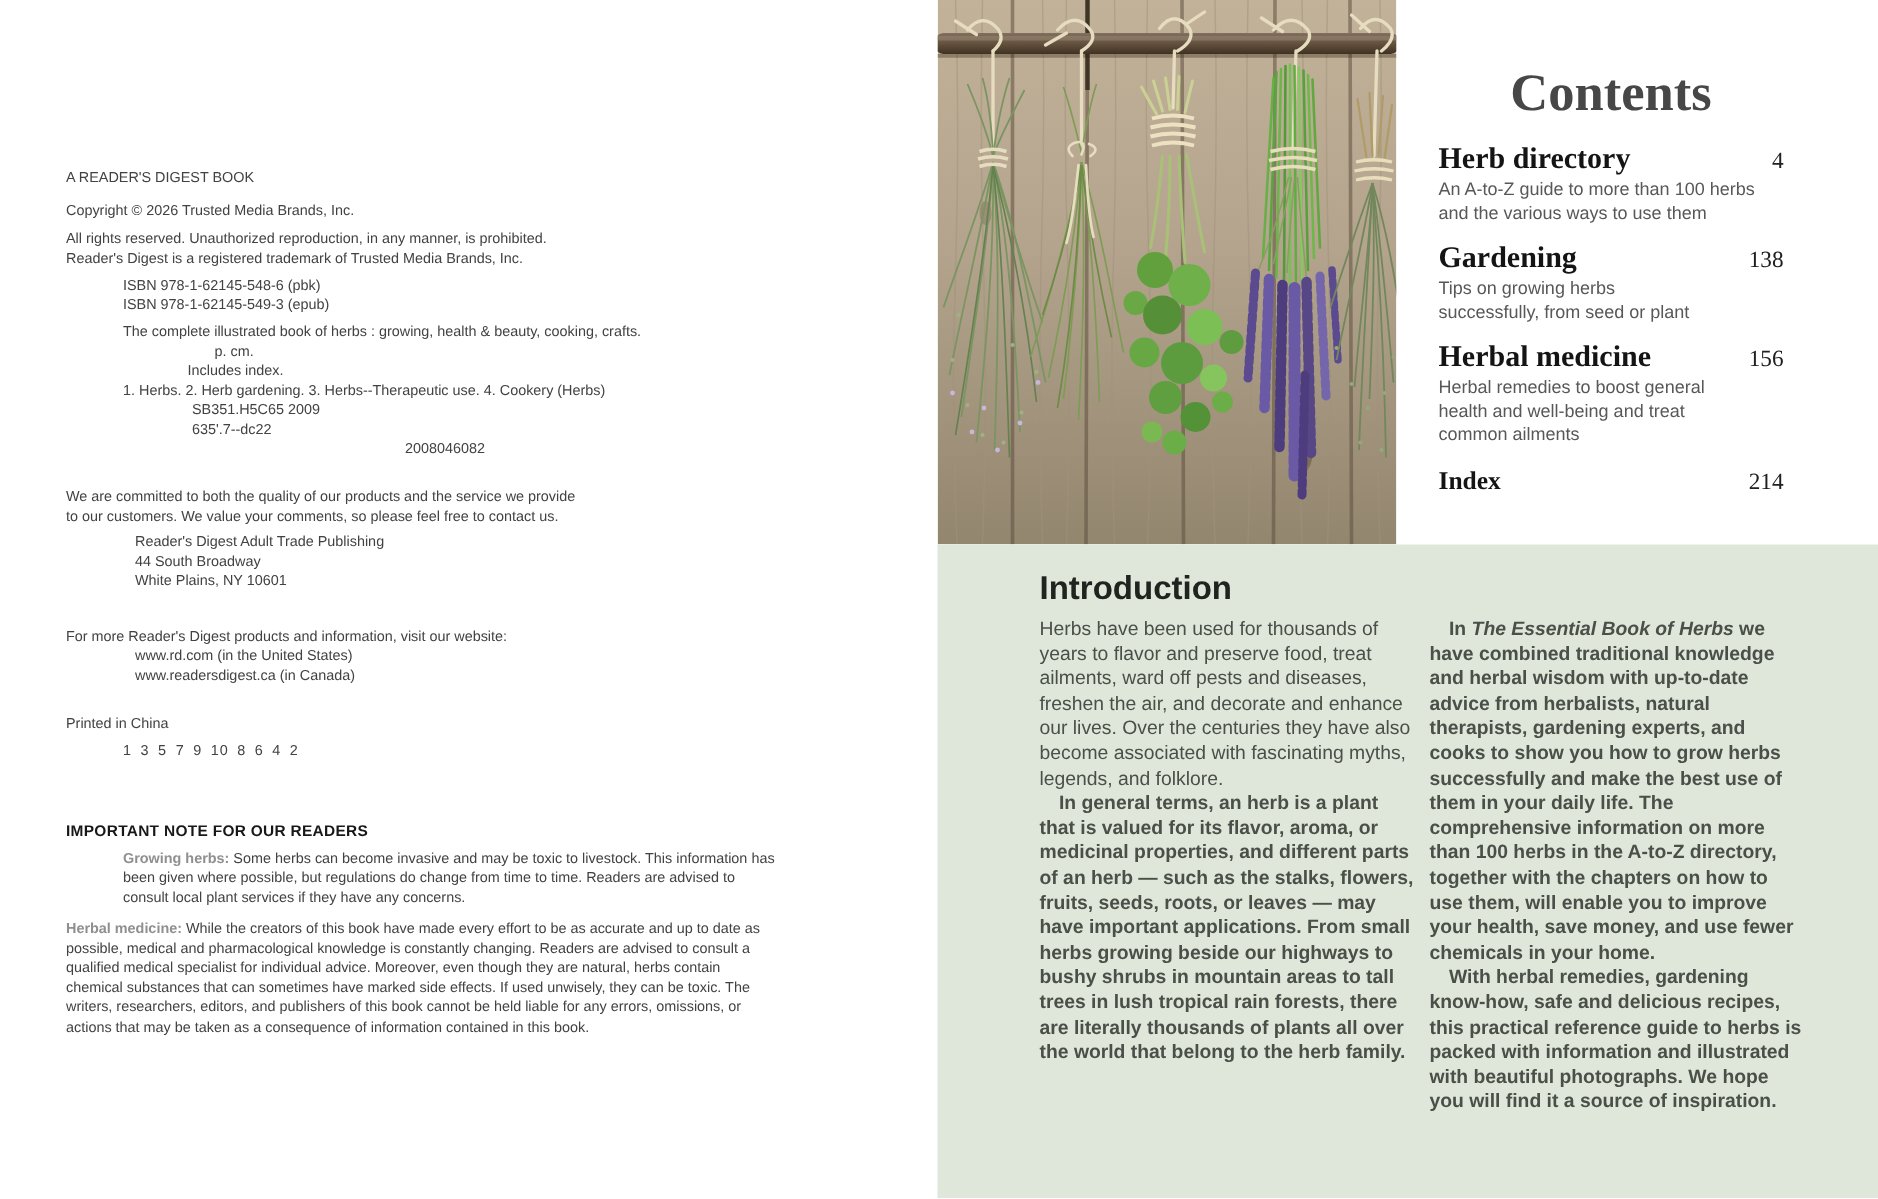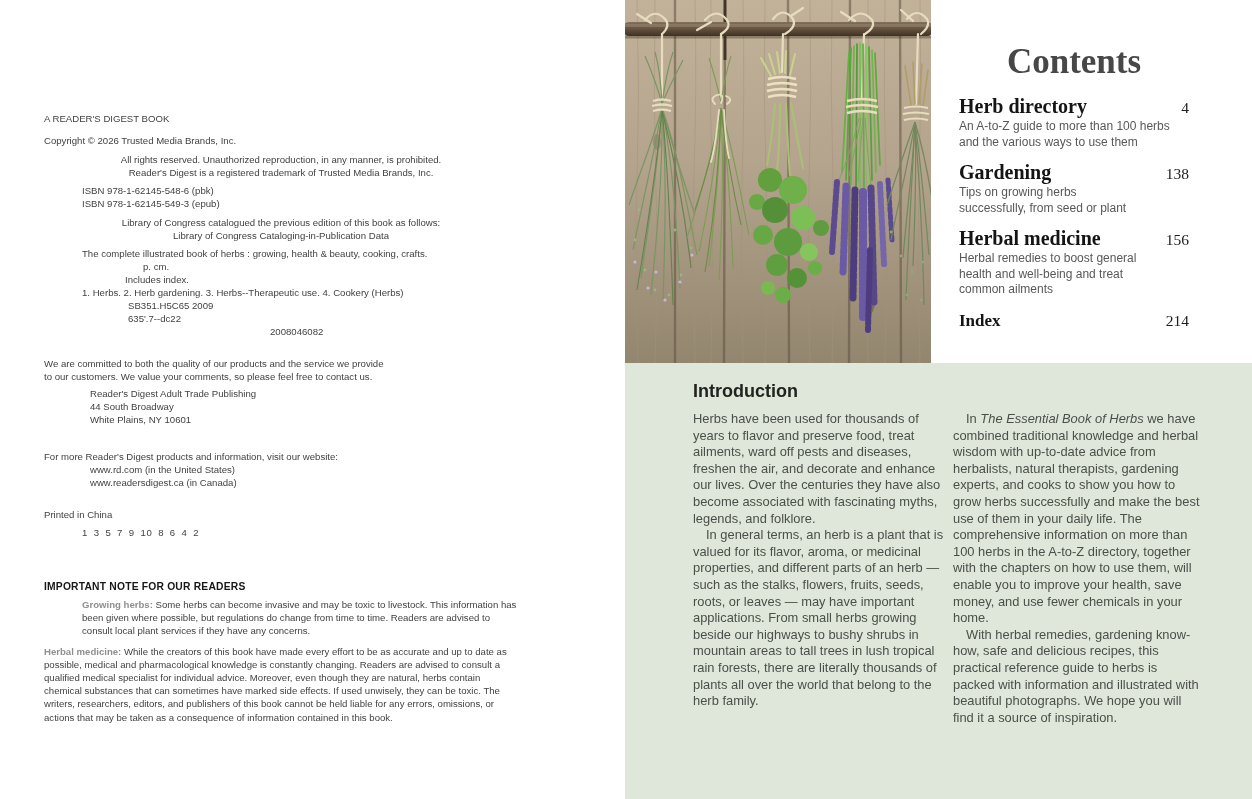--- a/index.html
+++ b/index.html
@@ -5,21 +5,21 @@
   html,body{margin:0;padding:0;background:#ffffff;}
   .canvas{position:relative;width:1252px;height:799px;background:#ffffff;overflow:hidden;
           font-family:"Liberation Sans", sans-serif;}
 
   
   .left-page{position:absolute;left:0;top:0;width:715px;height:799px;background:#ffffff;}
   .lp-content{position:absolute;left:44px;top:112px;width:474px;color:#424242;
               font-size:9.6px;line-height:13px;}
   .lp{margin:0;}
   .pre{white-space:pre-line;}
-  .mt9{margin-top:9px;}  .mt6{margin-top:6px;text-align:center;}  .mt5{margin-top:5px;margin-left:38px;}
+  .mt9{margin-top:9px;}  .mt6{margin-top:6px;}  .mt5{margin-top:5px;margin-left:38px;}
   .mt4{margin-top:4px;}  .mt8{margin-top:24px;}  .mt19{margin-top:19px;}
   .mt30{margin-top:41px;} .mt7{margin-top:7px;}
   .cat-line{white-space:pre;}
   .ind-a{padding-left:61px;}   
   .ind-b{padding-left:43px;}   
   .ind-c{padding-left:46px;}   
   .ind-d{padding-left:188px;}  
   .printrun{word-spacing:2.5px;letter-spacing:.6px;}
   .note-heading{color:#171717;font-weight:bold;font-size:10.3px;letter-spacing:.2px;}
   .note{line-height:13.2px;}
@@ -37,42 +37,40 @@
   .toc-row{display:flex;justify-content:space-between;align-items:baseline;}
   .toc-title{font-family:"Liberation Serif", serif;font-weight:bold;font-size:20px;
              line-height:25px;color:#141414;}
   .toc-title.small{font-size:17px;}
   .toc-page{font-family:"Liberation Serif", serif;font-size:15.5px;color:#202020;}
   .toc-desc{margin:0;font-size:12px;line-height:15.5px;color:#585858;white-space:pre-line;}
 
   
   .green-panel{position:absolute;left:625px;top:363px;width:627px;height:436px;}
   .intro-inner{padding:18px 0 0 68px;}
-  .intro-heading{margin:0 0 9px 0;font-size:18px;line-height:21px;font-weight:bold;color:#20241e;}
+  .intro-heading{margin:0 0 9px 0;font-size:22px;line-height:21px;font-weight:bold;color:#20241e;}
   .intro-cols{display:flex;gap:8px;}
   .intro-col1{width:252px;}
   .intro-col2{width:248px;}
   .intro-cols p{margin:0;font-size:12.9px;line-height:16.6px;color:#4a4f48;}
-  .indent{text-indent:13px;}
+  .indent{text-indent:13px;font-weight:bold;}
 </style>
 </head>
 <body>
 
 <div class="canvas">
 
   <section class="left-page">
     <div class="lp-content">
       <p class="lp">A READER'S DIGEST BOOK</p>
       <p class="lp mt9">Copyright © 2026 Trusted Media Brands, Inc.</p>
       <p class="lp pre mt6">All rights reserved. Unauthorized reproduction, in any manner, is prohibited.
 Reader's Digest is a registered trademark of Trusted Media Brands, Inc.</p>
       <p class="lp pre mt5">ISBN 978-1-62145-548-6 (pbk)
 ISBN 978-1-62145-549-3 (epub)</p>
-      <p class="lp pre mt6">Library of Congress catalogued the previous edition of this book as follows:
-Library of Congress Cataloging-in-Publication Data</p>
 
       <div class="lp mt5">
         <div class="cat-line">The complete illustrated book of herbs : growing, health &amp; beauty, cooking, crafts.</div>
         <div class="cat-line ind-a">p. cm.</div>
         <div class="cat-line ind-b">Includes index.</div>
         <div class="cat-line">1. Herbs. 2. Herb gardening. 3. Herbs--Therapeutic use. 4. Cookery (Herbs)</div>
         <div class="cat-line ind-c">SB351.H5C65 2009</div>
         <div class="cat-line ind-c">635'.7--dc22</div>
         <div class="cat-line ind-d">2008046082</div>
       </div>

